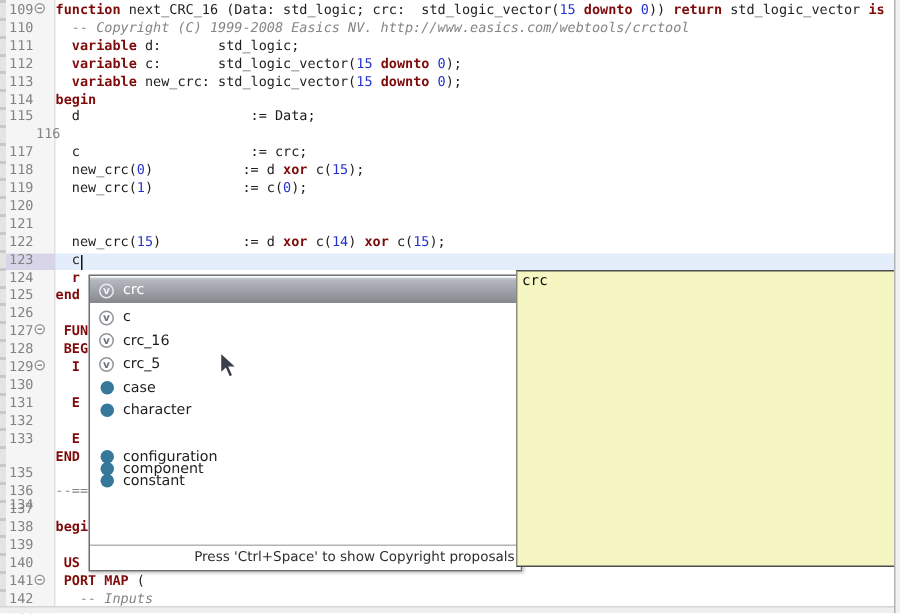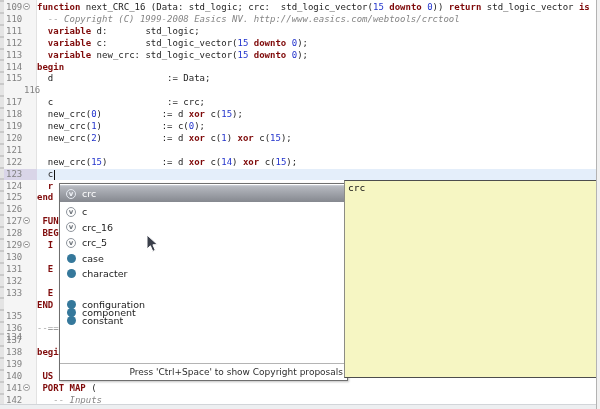--- a/index.html
+++ b/index.html
@@ -115,21 +115,20 @@
       <pre class="cline" style="top: 13.9px;"><span class="c">  -- Copyright (C) 1999-2008 Easics NV. http://www.easics.com/webtools/crctool</span></pre>
       <pre class="cline" style="top: 25.8px;"><span class="p">  </span><span class="k">variable</span><span class="p"> d:       std_logic;</span></pre>
       <pre class="cline" style="top: 37.7px;"><span class="p">  </span><span class="k">variable</span><span class="p"> c:       std_logic_vector(</span><span class="n">15</span><span class="p"> </span><span class="k">downto</span><span class="p"> </span><span class="n">0</span><span class="p">);</span></pre>
       <pre class="cline" style="top: 49.6px;"><span class="p">  </span><span class="k">variable</span><span class="p"> new_crc: std_logic_vector(</span><span class="n">15</span><span class="p"> </span><span class="k">downto</span><span class="p"> </span><span class="n">0</span><span class="p">);</span></pre>
       <pre class="cline" style="top: 61.5px;"><span class="k">begin</span></pre>
       <pre class="cline" style="top: 73.4px;"><span class="p">  d                     := Data;</span></pre>
       <pre class="cline" style="top: 85.3px;"></pre>
       <pre class="cline" style="top: 97.2px;"><span class="p">  c                     := crc;</span></pre>
       <pre class="cline" style="top: 109.1px;"><span class="p">  new_crc(</span><span class="n">0</span><span class="p">)           := d </span><span class="k">xor</span><span class="p"> c(</span><span class="n">15</span><span class="p">);</span></pre>
       <pre class="cline" style="top: 121px;"><span class="p">  new_crc(</span><span class="n">1</span><span class="p">)           := c(</span><span class="n">0</span><span class="p">);</span></pre>
-      <pre class="cline" style="top: 132.9px;"><span class="p">  new_crc(</span><span class="n">2</span><span class="p">)           := d </span><span class="k">xor</span><span class="p"> c(</span><span class="n">1</span><span class="p">) </span><span class="k">xor</span><span class="p"> c(</span><span class="n">15</span><span class="p">);</span></pre>
       <pre class="cline" style="top: 156.7px;"><span class="p">  new_crc(</span><span class="n">15</span><span class="p">)          := d </span><span class="k">xor</span><span class="p"> c(</span><span class="n">14</span><span class="p">) </span><span class="k">xor</span><span class="p"> c(</span><span class="n">15</span><span class="p">);</span></pre>
       <pre class="cline" style="top: 168.6px;"><span class="p">  c</span></pre>
       <pre class="cline" style="top: 180.5px;"><span class="p">  </span><span class="k">r</span></pre>
       <pre class="cline" style="top: 192.4px;"><span class="k">end</span></pre>
       <pre class="cline" style="top: 204.3px;"></pre>
       <pre class="cline" style="top: 216.2px;"><span class="p"> </span><span class="k">FUN</span></pre>
       <pre class="cline" style="top: 228.1px;"><span class="p"> </span><span class="k">BEG</span></pre>
       <pre class="cline" style="top: 240px;"><span class="p">  </span><span class="k">I</span></pre>
       <pre class="cline" style="top: 251.9px;"></pre>
       <pre class="cline" style="top: 263.8px;"><span class="p">  </span><span class="k">E</span></pre>

